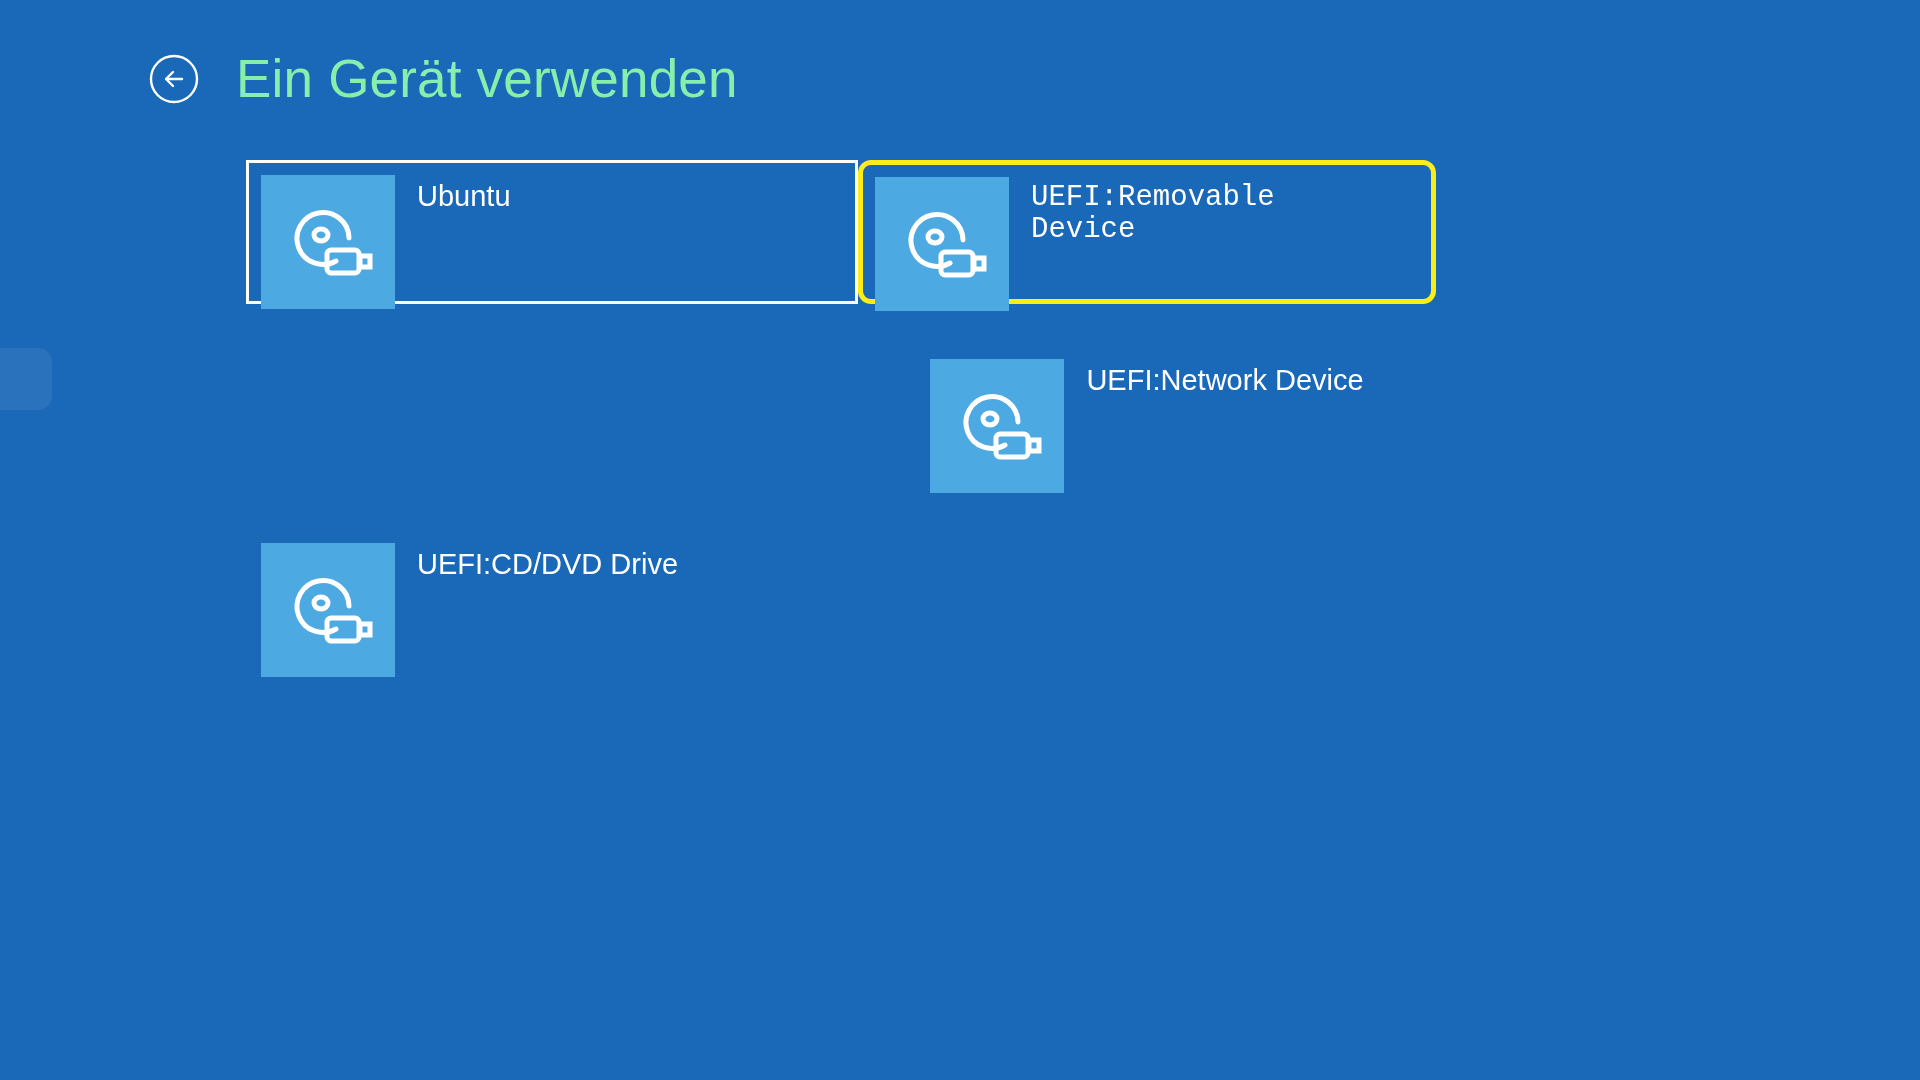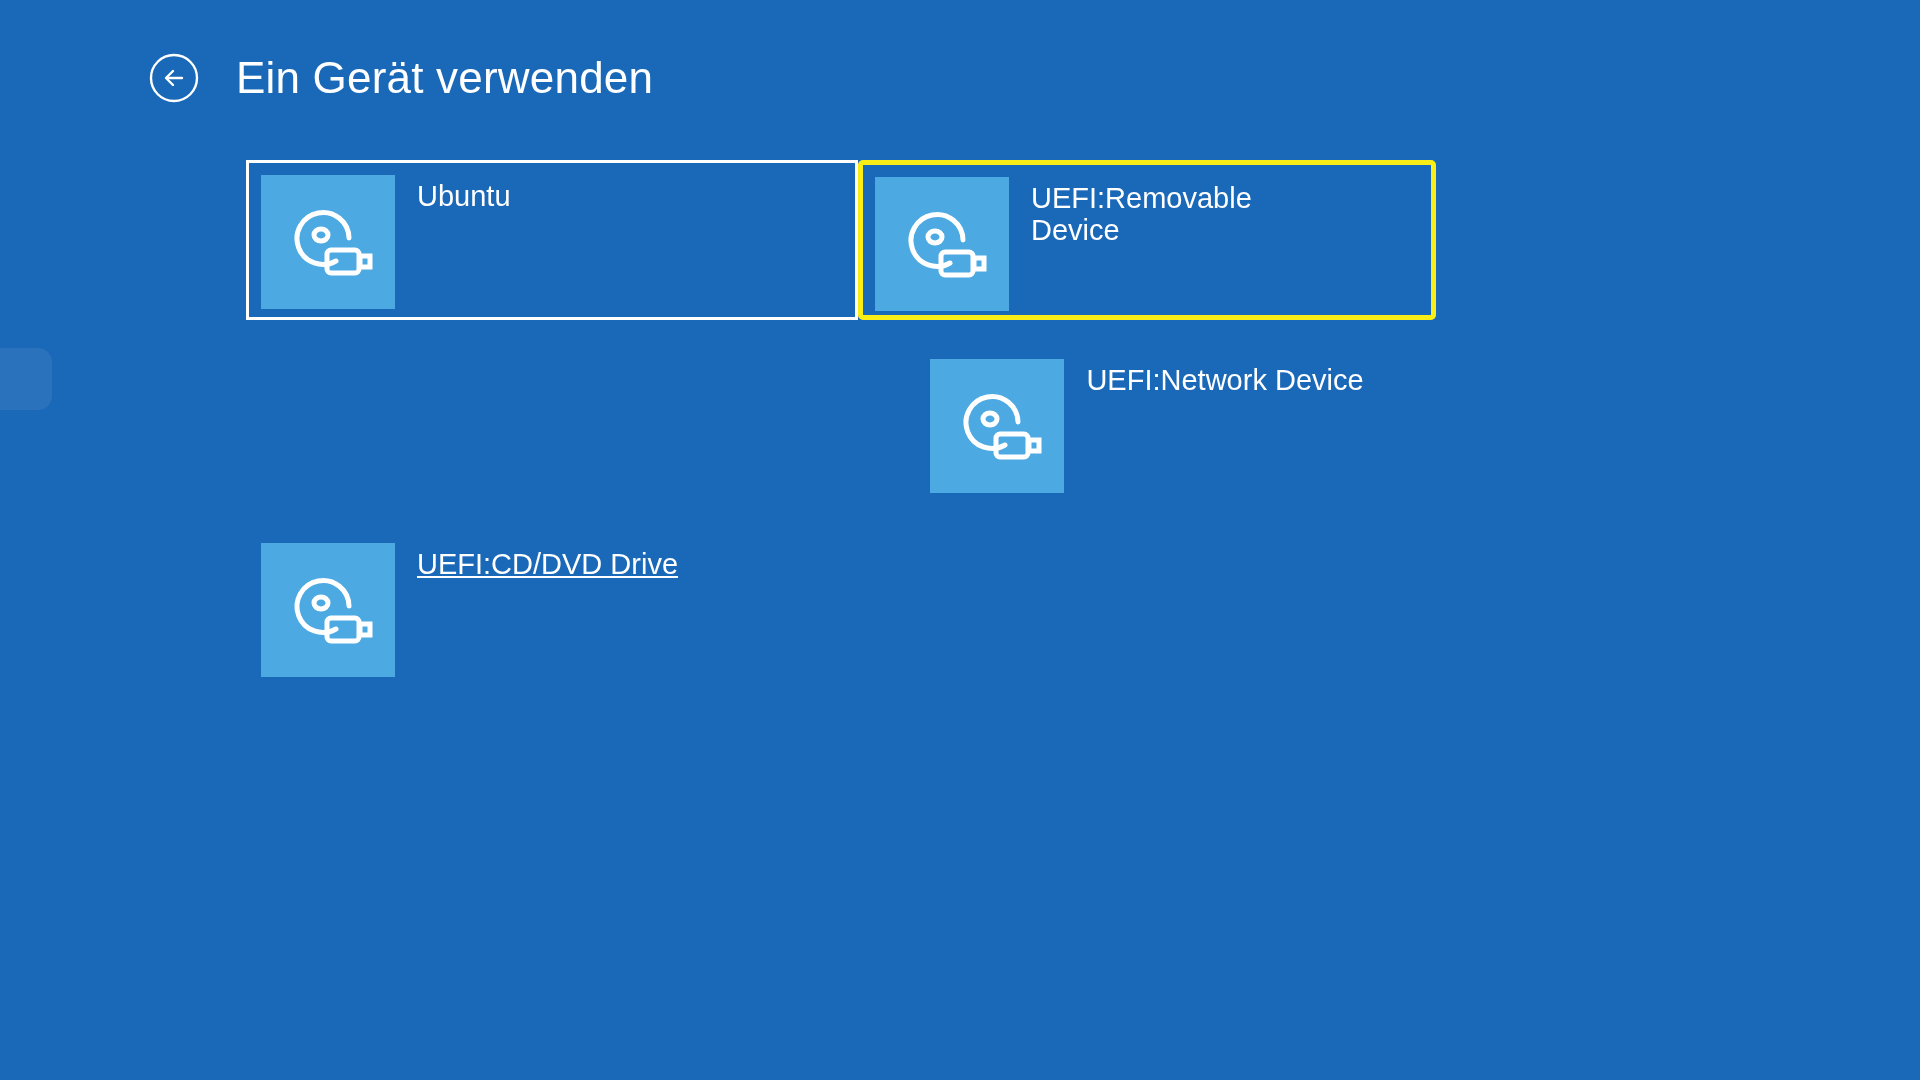--- a/index.html
+++ b/index.html
@@ -45,60 +45,61 @@
     height: 52px;
     flex: none;
     display: flex;
     align-items: center;
     justify-content: center;
     cursor: pointer;
   }
   #back-button svg { display: block; overflow: visible; }
 
   #page-title {
-    font-size: 44px;
+    font-size: 53px;
     font-weight: 300;
     line-height: 1;
     letter-spacing: 0.2px;
     white-space: nowrap;
-    color: #ffffff;
+    color: #86efac;
   }
 
   
   #device-grid {
     position: absolute;
     left: 246px;
     top: 160px;
     width: 1190px;
     display: grid;
     grid-template-columns: 612px 578px;
     grid-auto-rows: 160px;
     row-gap: 24px;
   }
 
   .device-item {
     position: relative;
     width: 100%;
-    height: 160px;
+    height: 144px;
     display: flex;
     align-items: flex-start;
     padding: 12px;
     border: 3px solid transparent;
     cursor: pointer;
   }
 
   .device-item.state-hover {
     border-color: #ffffff;
     border-width: 3px;
   }
 
   .device-item.state-selected {
     border-color: #fbee16;
     border-width: 5px;
-    border-radius: 5px;
+    border-radius: 13px;
+    font-family: Liberation Mono, monospace;
   }
 
   .device-thumb {
     flex: none;
     width: 134px;
     height: 134px;
     background: #4ca9e2;
     display: flex;
     align-items: center;
     justify-content: center;
@@ -163,21 +164,21 @@
       <div class="device-thumb">
         <svg width="96" height="96" viewBox="0 0 96 96" fill="none" aria-hidden="true">
           <path d="M56 67 A26 26 0 1 1 69 44" stroke="#ffffff" stroke-width="5" stroke-linecap="round" fill="none"></path>
           <ellipse cx="41" cy="41" rx="7" ry="6" stroke="#ffffff" stroke-width="5" fill="none"></ellipse>
           <rect x="47" y="56" width="32" height="23" rx="4" stroke="#ffffff" stroke-width="5" fill="none"></rect>
           <rect x="80" y="62" width="10" height="11" stroke="#ffffff" stroke-width="5" fill="none"></rect>
         </svg>
       </div>
       <div class="device-label">UEFI:Network Device</div>
     </div>
-    <div class="device-item" style="grid-area: 3 / 1; text-decoration: underline;">
+    <div class="device-item" style="grid-area: 3 / 1;">
       <div class="device-thumb">
         <svg width="96" height="96" viewBox="0 0 96 96" fill="none" aria-hidden="true">
           <path d="M56 67 A26 26 0 1 1 69 44" stroke="#ffffff" stroke-width="5" stroke-linecap="round" fill="none"></path>
           <ellipse cx="41" cy="41" rx="7" ry="6" stroke="#ffffff" stroke-width="5" fill="none"></ellipse>
           <rect x="47" y="56" width="32" height="23" rx="4" stroke="#ffffff" stroke-width="5" fill="none"></rect>
           <rect x="80" y="62" width="10" height="11" stroke="#ffffff" stroke-width="5" fill="none"></rect>
         </svg>
       </div>
       <div class="device-label">UEFI:CD/DVD Drive</div>
     </div>

